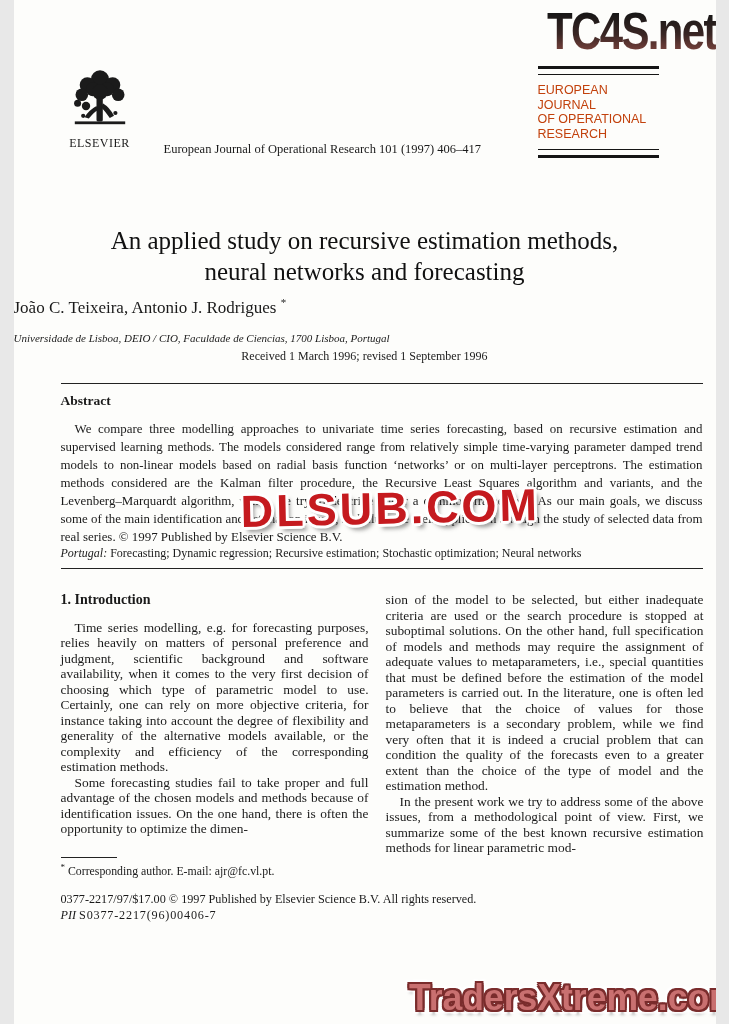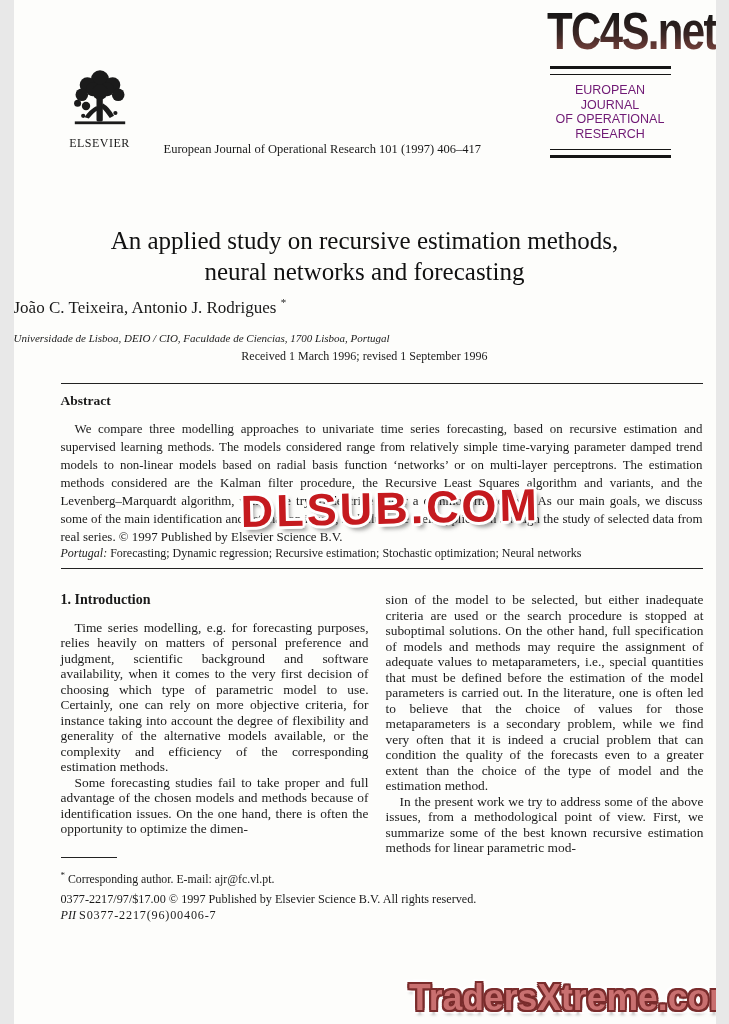--- a/index.html
+++ b/index.html
@@ -43,22 +43,22 @@
       -2px -2px 0 #7a2c2c, 2px -2px 0 #7a2c2c, -2px 2px 0 #7a2c2c, 2px 2px 0 #7a2c2c,
       -2px 0 0 #7a2c2c, 2px 0 0 #7a2c2c, 0 -2px 0 #7a2c2c, 0 2px 0 #7a2c2c,
       -4px -4px 2px #ffffff, 4px -4px 2px #ffffff, -4px 4px 2px #ffffff, 4px 4px 2px #ffffff,
       0 5px 3px rgba(150,150,150,0.6);
   }
   
   .elsevier{position:absolute;left:47px;top:64px;width:78px;text-align:center;}
   .elsevier svg{display:block;margin:0 auto;}
   .elsevier .pub{font-family:"Liberation Serif",serif;font-size:12px;letter-spacing:0.5px;margin-top:2px;}
   .citation{position:absolute;left:150px;top:142px;width:380px;text-align:left;font-size:12.5px;}
-  .masthead{position:absolute;left:536px;top:66px;width:121px;text-align:center;
-    font-family:"Liberation Sans", sans-serif;font-size:12.5px;line-height:14.5px;color:#701a75;}
+  .masthead{position:absolute;left:524px;top:66px;width:121px;
+    font-family:"Liberation Sans", sans-serif;font-size:12.5px;line-height:14.5px;color:#c2410c;}
   .rule-a{height:5px;border-top:3px solid #151515;border-bottom:1px solid #151515;margin-bottom:8px;}
   .rule-b{height:5px;border-top:1px solid #151515;border-bottom:3px solid #151515;margin-top:8px;}
   
   .title{position:absolute;left:0;top:225px;width:100%;text-align:center;
     font-size:25px;line-height:31px;color:#111;}
   .authors{position:absolute;left:0;top:296px;width:100%;text-align:left;font-size:17px;}
   .authors sup{font-size:11px;}
   .affiliation{position:absolute;left:0;top:325px;width:100%;text-align:left;
     font-style:italic;font-size:11px;margin-top:7px;}
   .received{position:absolute;left:0;top:349px;width:100%;text-align:center;font-size:12px;}
@@ -73,21 +73,21 @@
   .keywords{position:absolute;left:47px;top:546px;width:642px;font-size:12px;}
   .keywords .kw-label{font-style:italic;}
   
   .col{position:absolute;font-size:13.4px;line-height:15.5px;text-align:justify;}
   .col p{margin:0;text-indent:14px;}
   .col-left{left:47px;top:592px;width:308px;}
   .col-right{left:372px;top:592px;width:318px;}
   .sec-head{font-size:14px;font-weight:bold;text-indent:0 !important;margin:0 0 12px 0 !important;}
   
   .fn-rule{position:absolute;left:47px;top:857px;width:56px;border-top:1.5px solid #222;}
-  .footnote{position:absolute;left:47px;top:862px;width:310px;font-size:11.8px;margin-top:8px;}
+  .footnote{position:absolute;left:47px;top:862px;width:310px;font-size:11.8px;}
   .footnote sup{font-size:9px;}
   .copyright{position:absolute;left:47px;top:891px;width:642px;font-size:12.2px;line-height:16px;}
   .pii-label{font-style:italic;}
   .pii-num{letter-spacing:0.8px;}
 </style>
 </head>
 <body>
 
 <div class="page">
 

